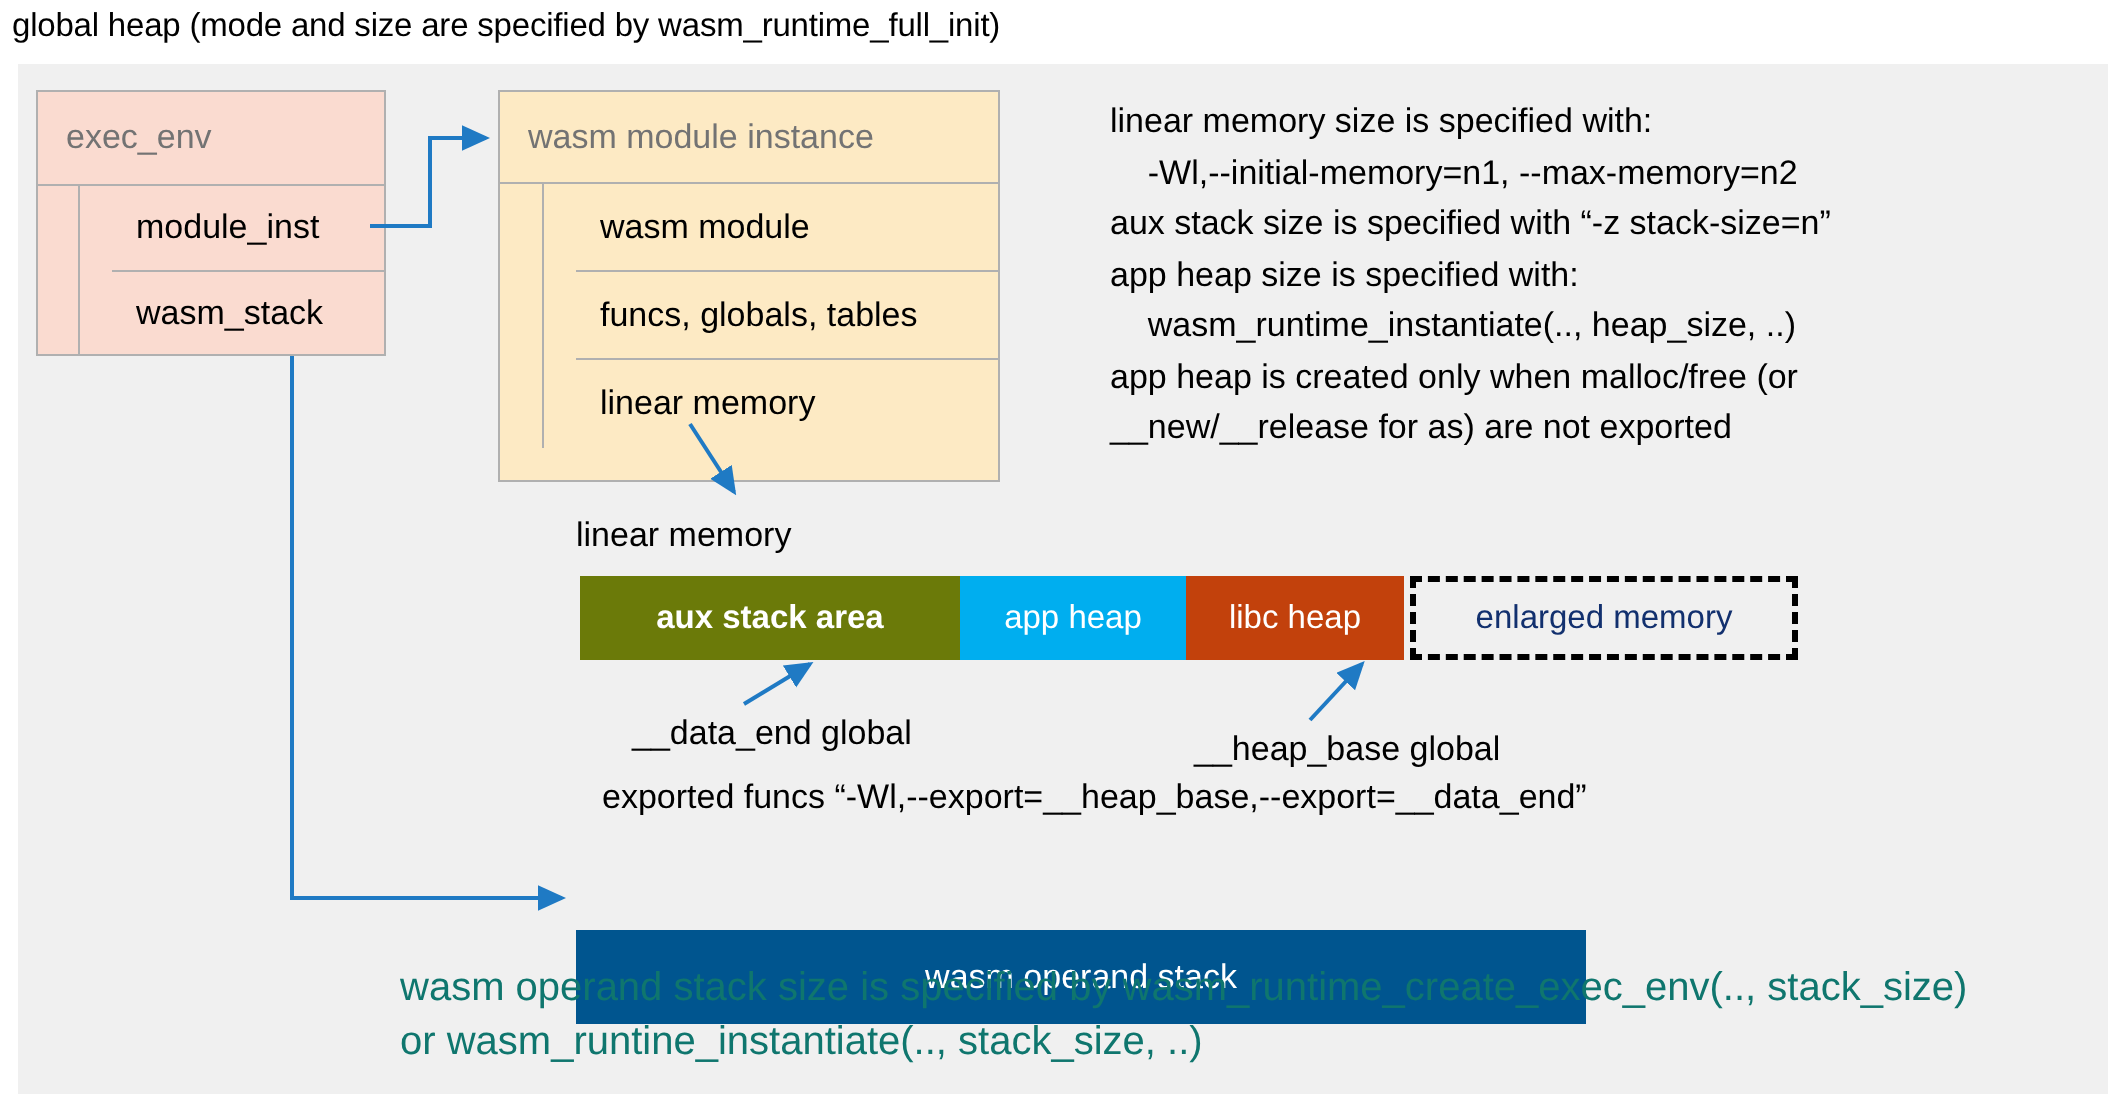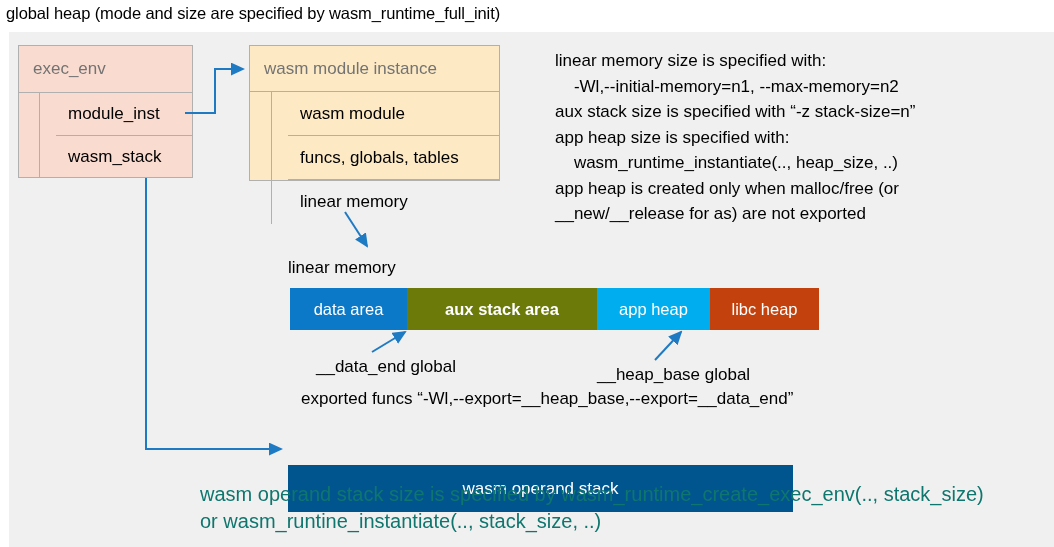--- a/index.html
+++ b/index.html
@@ -83,21 +83,21 @@
     left: 18px; top: 45px; width: 175px; height: 133px;
     background: #fadbd0;
   }
   #exec-env-box .struct-header { height: 47px; }
   #exec-env-box .struct-body { height: 85px; }
   #exec-env-box .struct-gutter { width: 21px; }
   #exec-env-box .struct-row { height: 43px; }
 
   
   #wasm-module-instance-box {
-    left: 249px; top: 45px; width: 251px; height: 136px;
+    left: 249px; top: 45px; width: 251px; height: 196px;
     background: #fdeac4;
   }
   #wasm-module-instance-box .struct-header { height: 46px; }
   #wasm-module-instance-box .struct-body { height: 132px; }
   #wasm-module-instance-box .struct-gutter { width: 22px; }
   #wasm-module-instance-box .struct-row { height: 44px; }
 
   
   #linear-memory-note {
     position: absolute;
@@ -217,24 +217,24 @@
     -Wl,--initial-memory=n1, --max-memory=n2
 aux stack size is specified with “-z stack-size=n”
 app heap size is specified with:
     wasm_runtime_instantiate(.., heap_size, ..)
 app heap is created only when malloc/free (or
 __new/__release for as) are not exported</div>
 
 <div id="linear-memory-caption">linear memory</div>
 
 <div id="memory-bar">
-  <div class="mem-seg" id="seg-data-area" style="width: 117px; background: rgb(11, 120, 200);">data area</div>
   <div class="mem-seg" id="seg-aux-stack" style="width: 190px; background: rgb(107, 122, 9); font-weight: bold;">aux stack area</div>
   <div class="mem-seg" id="seg-app-heap" style="width: 113px; background: rgb(0, 174, 239);">app heap</div>
   <div class="mem-seg" id="seg-libc-heap" style="width: 109px; background: #c2410c;">libc heap</div>
+  <div class="mem-seg enlarged" id="seg-enlarged" style="width: 194px; background: rgb(240, 240, 240); color: rgb(18, 48, 110);">enlarged memory</div>
 </div>
 
 <div class="annot-text" id="data-end-label">__data_end global</div>
 <div class="annot-text" id="heap-base-label">__heap_base global</div>
 <div class="annot-text" id="export-line">exported funcs “-Wl,--export=__heap_base,--export=__data_end”</div>
 
 <div id="operand-stack-box" style="background: rgb(0, 85, 143); margin-top: 39px;">wasm operand stack</div>
 <div id="operand-stack-note">wasm operand stack size is specified by wasm_runtime_create_exec_env(.., stack_size)
 or wasm_runtine_instantiate(.., stack_size, ..)</div>
 

